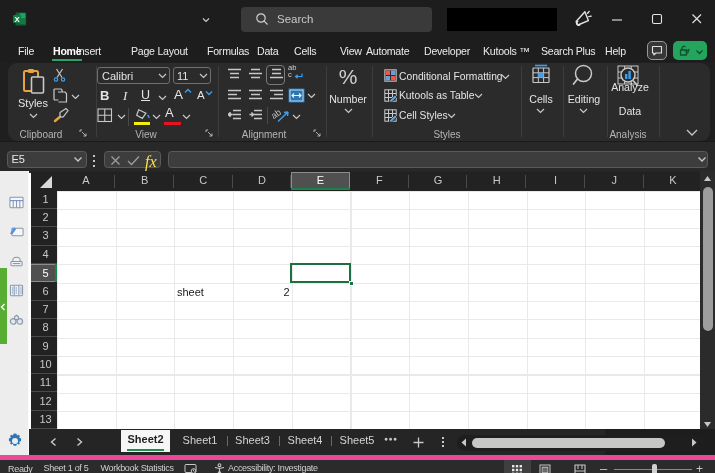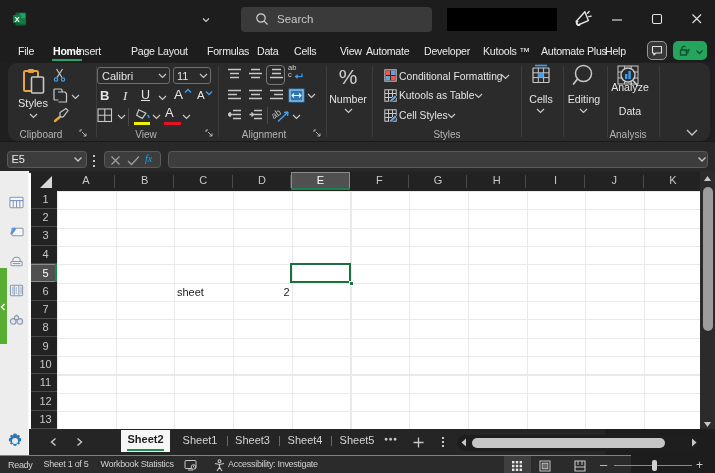--- a/index.html
+++ b/index.html
@@ -61,21 +61,21 @@
   <div class="abs" style="left:52px;top:18.5px;width:30px;height:2.5px;background:#27a567;"></div>
   <div class="txt mtab" style="left:76px;">Insert</div>
   <div class="txt mtab" style="left:131px;">Page Layout</div>
   <div class="txt mtab" style="left:191px;padding-left:16px;">Formulas</div>
   <div class="txt mtab" style="left:257px;">Data</div>
   <div class="txt mtab" style="left:294px;">Cells</div>
   <div class="txt mtab" style="left:340px;">View</div>
   <div class="txt mtab" style="left:366px;">Automate</div>
   <div class="txt mtab" style="left:424px;">Developer</div>
   <div class="txt mtab" style="left:483px;">Kutools ™</div>
-  <div class="txt mtab" style="left:541px;">Automate Plus</div>
+  <div class="txt mtab" style="left:541px;">Search Plus</div>
   <div class="txt mtab" style="left:605px;">Help</div>
 
   <div class="abs" style="left:647px;top:1px;width:20px;height:19px;border:1.4px solid #999;border-radius:5px;background:#373737;"></div>
   <svg class="abs" style="left:651px;top:5px;" width="12" height="12" viewBox="0 0 12 12">
         <path d="M1.5 1.5 H10.5 V8 H5 L2.8 10 V8 H1.5 Z" stroke="#e0e0e0" stroke-width="1.1" fill="none" stroke-linejoin="round"></path>
       </svg>
 
   <div class="abs" style="left:673px;top:1px;width:34px;height:19px;background:#23a55e;border-radius:5px;"></div>
   <svg class="abs" style="left:678px;top:4px;" width="13" height="13" viewBox="0 0 13 13">
         <g stroke="#10512e" stroke-width="1.3" fill="none" stroke-linejoin="round">
@@ -337,21 +337,21 @@
         <path d="M1.5 1.5 L5 5 L8.5 1.5" stroke="#c8c8c8" stroke-width="1.3" fill="none"></path>
       </svg>
   <div class="abs" style="left:93px;top:13px;width:2px;height:2px;background:#c4c4c4;box-shadow:0 5px 0 #c4c4c4,0 10px 0 #c4c4c4;"></div>
   <div class="abs fbox" style="left:104px;top:9px;width:57px;"></div>
   <svg class="abs" style="left:110px;top:12.5px;" width="11" height="11" viewBox="0 0 11 11">
         <path d="M1.5 1.5 L9.5 9.5 M9.5 1.5 L1.5 9.5" stroke="#9d9d9d" stroke-width="1.3"></path>
       </svg>
   <svg class="abs" style="left:127px;top:12.5px;" width="13" height="11" viewBox="0 0 13 11">
         <path d="M1 6 L4.5 9.5 L12 1.5" stroke="#9d9d9d" stroke-width="1.3" fill="none"></path>
       </svg>
-  <div class="txt" style="left:145px;top:11px;font-size:10px;font-style:italic;font-family:'Liberation Serif',serif;color:#0ea5e9;"><i>f</i>x</div>
+  <div class="txt" style="left:145px;top:11px;font-size:16px;font-style:italic;font-family:'Liberation Serif',serif;color:#fde047;"><i>f</i>x</div>
   <div class="abs fbox" style="left:168px;top:9px;width:540px;"></div>
   <svg class="abs" style="left:697px;top:14px;" width="10" height="8" viewBox="0 0 10 8">
         <path d="M1.5 1.5 L5 5 L8.5 1.5" stroke="#c8c8c8" stroke-width="1.3" fill="none"></path>
       </svg>
 </div>
 <style>.fbox{height:17px;background:#3d3d3d;border:1px solid #5a5a5a;border-radius:3.5px;}.sbi{width:15px;height:15px;}</style>
 
 <div class="abs" id="main" style="left:0;top:171px;width:715px;height:258px;background:#fff;">
   <div class="abs" style="left:29px;top:0;width:671px;height:1.5px;background:#252525;"></div>
 
@@ -518,21 +518,21 @@
   <svg class="abs" style="left:460px;top:9px;" width="8" height="9" viewBox="0 0 8 9">
         <path d="M6 0.5 L1.5 4.5 L6 8.5 Z" fill="#c8c8c8"></path>
       </svg>
   <div class="abs" style="left:471.5px;top:8.5px;width:193px;height:10px;background:#c6c6c6;border-radius:5px;"></div>
   <svg class="abs" style="left:690px;top:9px;" width="8" height="9" viewBox="0 0 8 9">
         <path d="M2 0.5 L6.5 4.5 L2 8.5 Z" fill="#c8c8c8"></path>
       </svg>
 </div>
 <style>.tabn{top:5px;font-size:11px;color:#d4d4d4;transform:translateX(-50%);}.tsep{top:7px;width:1px;height:10px;background:#6a6a6a;}</style>
 
-<div class="abs" id="statusbar" style="left:0;top:455px;width:631px;height:18px;background:#2b2b2b;border-top:1px solid #ec4899;font-size:9px;letter-spacing:-0.3px;color:#d0d0d0;">
+<div class="abs" id="statusbar" style="left:0;top:455px;width:715px;height:18px;background:#2b2b2b;border-top:5px solid #ec4899;font-size:9px;letter-spacing:-0.3px;color:#d0d0d0;">
   <div class="txt" style="left:8px;top:4px;">Ready</div>
   <div class="txt" style="left:43.5px;top:3px;">Sheet 1 of 5</div>
   <div class="txt" style="left:100.5px;top:3px;">Workbook Statistics</div>
   <svg class="abs" style="left:184px;top:3px;" width="13" height="12" viewBox="0 0 13 12">
         <g stroke="#c8c8c8" stroke-width="1" fill="none">
           <rect x="1" y="1.5" width="11" height="8" rx="1"></rect>
           <path d="M4 11 H9"></path>
           <circle cx="9.5" cy="8" r="2.3" fill="#2b2b2b"></circle>
           <path d="M9.5 6.5 V8 L10.5 8.8"></path>
         </g>

